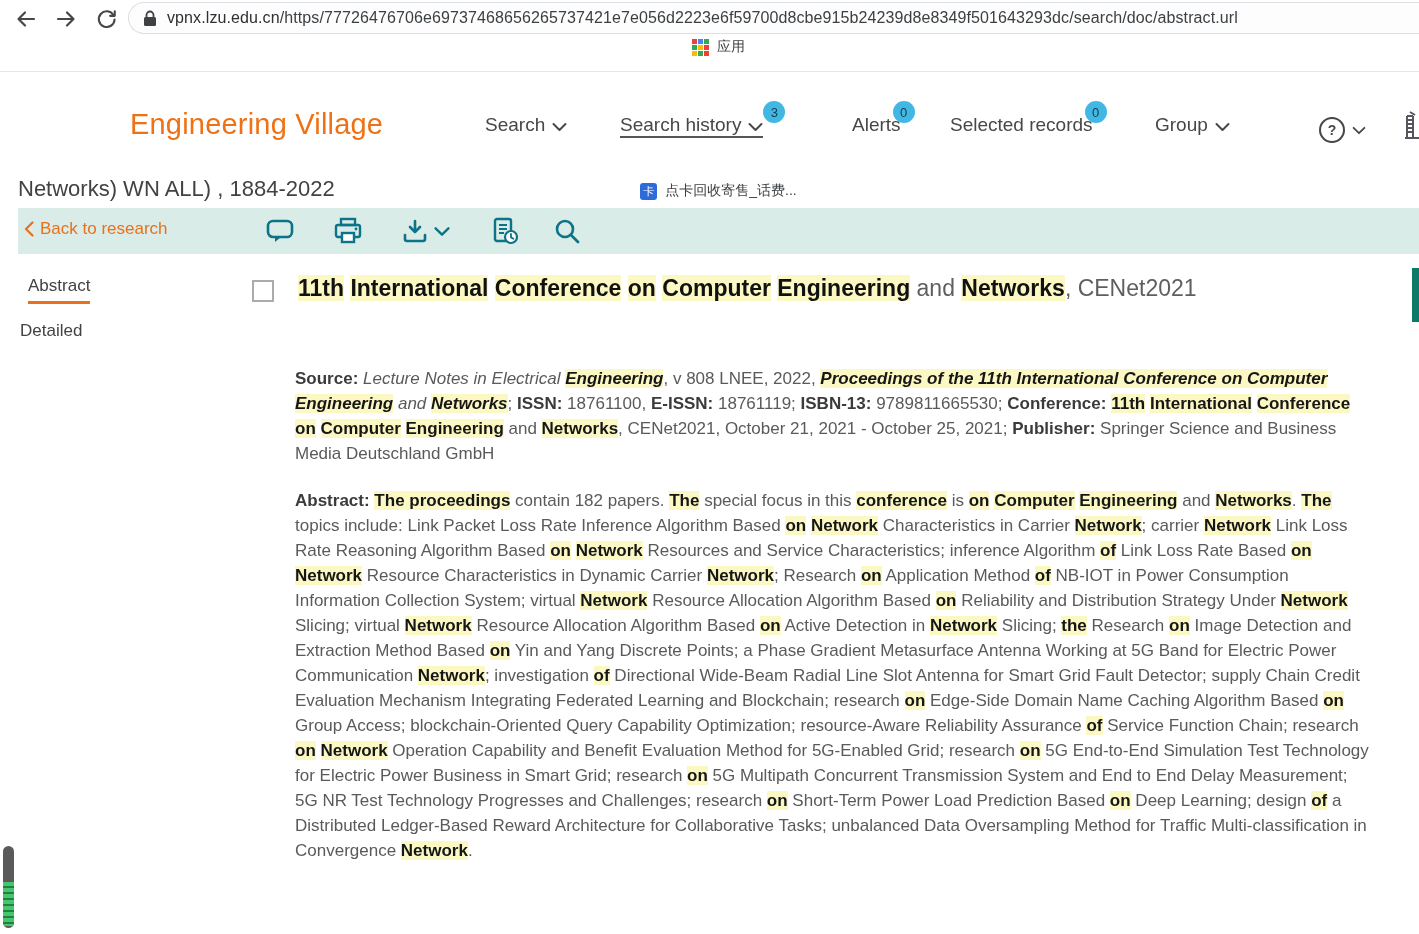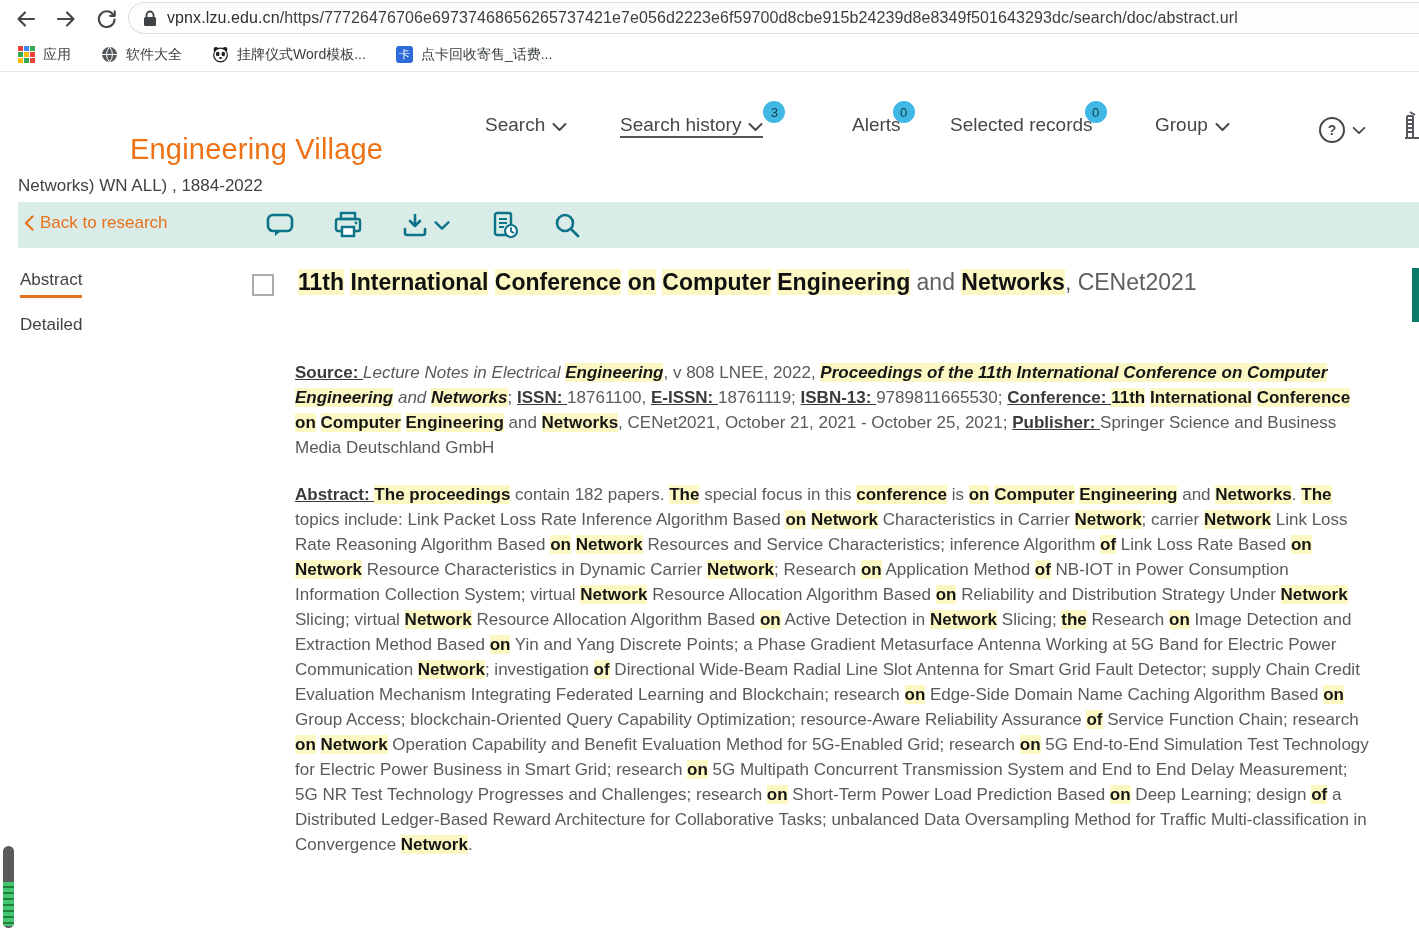--- a/index.html
+++ b/index.html
@@ -9,63 +9,63 @@
 
   
   .browser-top { position:relative; height:72px; background:#ffffff; border-bottom:1px solid #e6e6e6; }
   .url-row { position:relative; height:38px; }
   .nav-btn { position:absolute; top:5px; width:28px; height:28px; display:flex; align-items:center; justify-content:center; border-radius:50%; }
   .nav-btn svg { display:block; }
   .omnibox { position:absolute; left:128px; top:2px; right:0; height:32px; background:#fdfdfd; border:1px solid #dcdfe3; border-right:none; border-radius:16px 0 0 16px; display:flex; align-items:center; padding-left:14px; overflow:hidden; white-space:nowrap; }
   .omnibox .lock { margin-right:10px; flex:0 0 auto; }
   .url-text { font-size:16px; color:#2d2f31; letter-spacing:0.1px; }
   .url-text .path { color:#3c4043; }
-  .bookmarks-row { display:flex; align-items:center; height:33px; padding-left:18px; gap:30px; }
+  .bookmarks-row { display:flex; align-items:center; height:33px; padding-left:18px; gap:30px;flex-direction:column; }
   .bookmark { display:flex; align-items:center; gap:8px; font-size:14px; color:#3c4043; cursor:pointer; }
   .bm-icon { width:17px; height:17px; display:flex; align-items:center; justify-content:center; }
   .apps-grid { display:grid; grid-template-columns:repeat(3,5px); grid-template-rows:repeat(3,5px); gap:1px; }
   .apps-grid i { display:block; width:5px; height:5px; }
   .card-ic { width:17px; height:17px; background:#2e6bd8; color:#fff; border-radius:3px; font-size:11px; display:flex; align-items:center; justify-content:center; }
 
   
   .ev-header { position:relative; height:100px; background:#fff; }
   .ev-logo { position:absolute; left:38px; top:10px; width:80px; text-align:center; }
   .ev-logo .tree { display:block; margin:0 auto; }
   .ev-logo .wordmark { display:block; margin-top:2px; font-family:"Liberation Serif", serif; font-weight:700; font-size:13px; letter-spacing:1px; color:#e9711c; }
-  .brand { position:absolute; left:130px; top:36px; font-size:29px; color:#ee7215; letter-spacing:0.2px;margin-top:25px; }
+  .brand { position:absolute; left:130px; top:36px; font-size:29px; color:#ee7215; letter-spacing:0.2px; }
   .nav-item { position:absolute; top:42px; font-size:19px; color:#474747; display:flex; align-items:center; gap:7px; cursor:pointer; }
   .nav-item .chev { margin-top:3px; }
   .nav-item.active { border-bottom:2px solid #555; }
   .badge { position:absolute; top:-13px; right:-22px; min-width:22px; height:22px; border-radius:50%; background:#41b8e4; color:#17394a; font-size:13px; display:flex; align-items:center; justify-content:center; }
   .badge.on-text { right:-14px; }
   .help-btn { position:absolute; left:1318px; top:44px; display:flex; align-items:center; gap:6px; cursor:pointer; }
   .partial-icon { position:absolute; left:1405px; top:38px; }
 
   
-  .query-line { margin:4px 0 6px 18px; font-size:17px; color:#424242; }
+  .query-line { margin:4px 0 6px 18px; font-size:22px; color:#424242; }
 
   
   .toolbar { position:relative; margin-left:18px; width:1401px; height:46px; background:#d9ece7; }
   .back-link { position:absolute; left:6px; top:11px; display:flex; align-items:center; gap:6px; color:#e9711c; font-size:17px; cursor:pointer; }
   .tb-icon { position:absolute; top:8px; width:30px; height:30px; display:flex; align-items:center; justify-content:center; cursor:pointer; }
   .tb-icon svg { display:block; }
 
   
   .content { position:relative; height:688px; background:#fff; }
   .side-tab { position:absolute; left:20px; font-size:17px; color:#424242; cursor:pointer; }
-  .side-tab.active { padding-bottom:5px; border-bottom:3px solid #e9711c; }
+  .side-tab.active { padding-bottom:5px; border-bottom:3px solid #e9711c;margin-left:8px; }
   .checkbox { position:absolute; left:252px; top:26px; width:22px; height:22px; border:2px solid #ababab; background:#fff; cursor:pointer; }
   .doc-title { position:absolute; left:298px; top:18px; width:1062px; font-size:23px; line-height:32px; font-weight:400; color:#5f5f5f; }
   .para { position:absolute; left:295px; width:1076px; font-size:17px; line-height:25px; color:#5a5a5a; }
   .p-source { top:112px; }
   .p-abstract { top:234px; }
   .p-database { top:653px; }
 
   
-  .seg-label { font-weight:700; color:#3b3b3b;text-decoration:underline; }
+  .seg-label { font-weight:700; color:#3b3b3b; }
   .seg-hl { font-weight:700; color:#161616; background:#fbf8c4; }
   .seg-hli { font-weight:700; font-style:italic; color:#161616; background:#fbf8c4; }
   .seg-i { font-style:italic; }
   .doc-title .seg-hl { color:#111; }
 
   
   .scroll-thumb { position:absolute; right:0; top:268px; width:7px; height:54px; background:#0b7a67; }
   .progress-pill { position:absolute; left:3px; top:846px; width:11px; height:82px; border-radius:6px; overflow:hidden; background:#5a5a5a; }
   .progress-pill .fill { position:absolute; left:0; right:0; bottom:2px; height:44px; background:repeating-linear-gradient(180deg,#44c76f 0 4px,#23813f 4px 6px); }
 </style>

